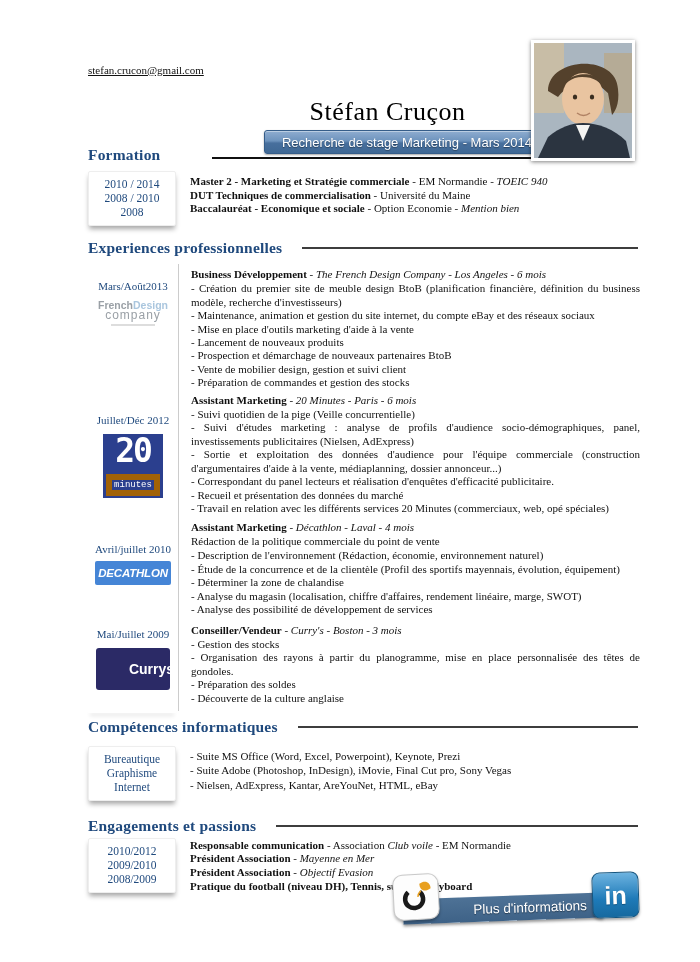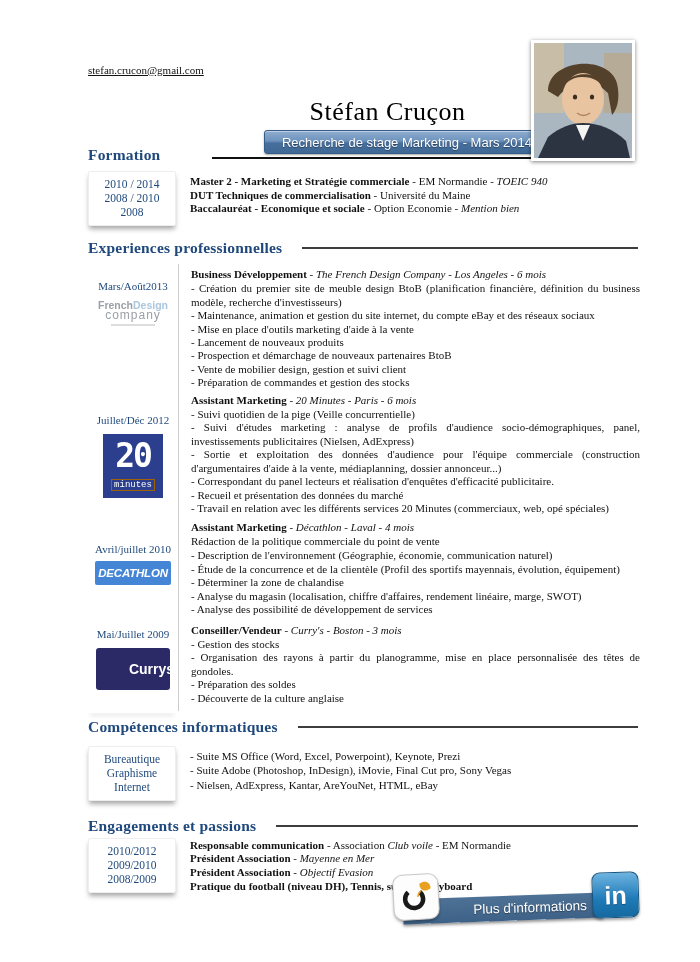--- a/index.html
+++ b/index.html
@@ -63,21 +63,21 @@
   .logo-fd .l1 { font-size:10.5px; font-weight:bold; color:#9aa0a6; }
   .logo-fd .l1 .d { color:#aac6de; }
   .logo-fd .l2 { font-size:12px; color:#9aa0a6; letter-spacing:1px; margin-top:-1px; }
   .logo-fd .tag { width:44px; height:2px; background:#ddd; margin:3px auto 0; }
   .logo-20 {
     width:60px; height:64px; margin:8px auto 0; background:#2b3f8e;
     display:flex; flex-direction:column; align-items:center; justify-content:center;
     color:#fff;
   }
   .logo-20 .num { font-family:"DejaVu Sans Mono", monospace; font-size:33px; font-weight:bold; line-height:30px; letter-spacing:-2px; }
-  .logo-20 .word { font-family:"Liberation Mono", monospace; font-size:9px; border:1px solid #a16207; padding:0 2px; margin-top:8px; }
+  .logo-20 .word { font-family:"Liberation Mono", monospace; font-size:9px; border:6px solid #a16207; padding:0 2px; margin-top:8px; }
   .logo-dec {
     width:76px; height:24px; margin:6px auto 0; background:#4585d6; border-radius:2px;
     color:#fff; font-family:"Liberation Sans", sans-serif; font-weight:bold; font-style:italic;
     font-size:11.5px; display:flex; align-items:center; justify-content:center; letter-spacing:-.2px;
   }
   .logo-currys {
     width:74px; height:42px; margin:8px auto 0; background:#2b2a66; border-radius:3px;
     color:#fff; font-family:"Liberation Sans", sans-serif; font-weight:bold; font-size:14px;
     display:flex; align-items:center; justify-content:center; gap:3px;padding-left:40px;
   }
@@ -203,21 +203,21 @@
           </div>
         </div>
         <div class="exp-row" style="min-height: 103px;">
           <div class="exp-left" style="padding-top: 26px;">
             <div>Avril/juillet 2010</div>
             <div class="logo-dec">DECATHLON</div>
           </div>
           <div class="exp-body" style="padding-top: 4px;">
             <div class="t-line"><span style="font-weight: bold;">Assistant Marketing</span><span style="font-style: italic;"> - Décathlon - Laval - 4 mois</span></div>
             <div style="margin: 1px 0px;">Rédaction de la politique commerciale du point de vente</div>
-            <div class="b-line">- Description de l'environnement (Géographie, économie, communication naturel)</div>
+            <div class="b-line">- Description de l'environnement (Rédaction, économie, environnement naturel)</div>
             <div class="b-line">- Étude de la concurrence et de la clientèle (Profil des sportifs mayennais, évolution, équipement)</div>
             <div class="b-line">- Déterminer la zone de chalandise</div>
             <div class="b-line">- Analyse du magasin (localisation, chiffre d'affaires, rendement linéaire, marge, SWOT)</div>
             <div class="b-line">- Analyse des possibilité de développement de services</div>
           </div>
         </div>
         <div class="exp-row" style="min-height: 93px;">
           <div class="exp-left" style="padding-top: 8px;">
             <div>Mai/Juillet 2009</div>
             <div class="logo-currys">

